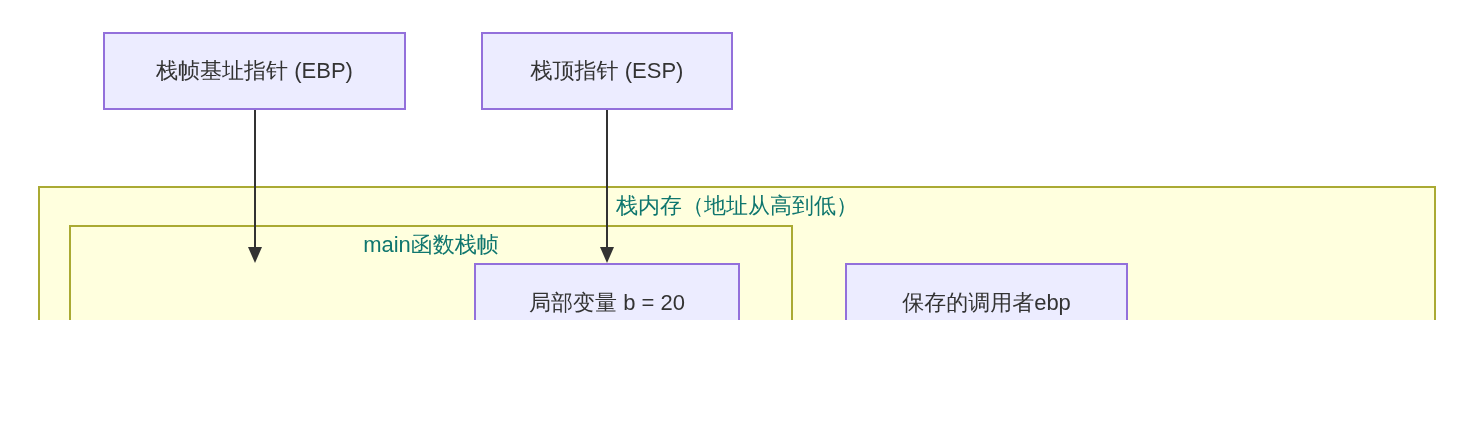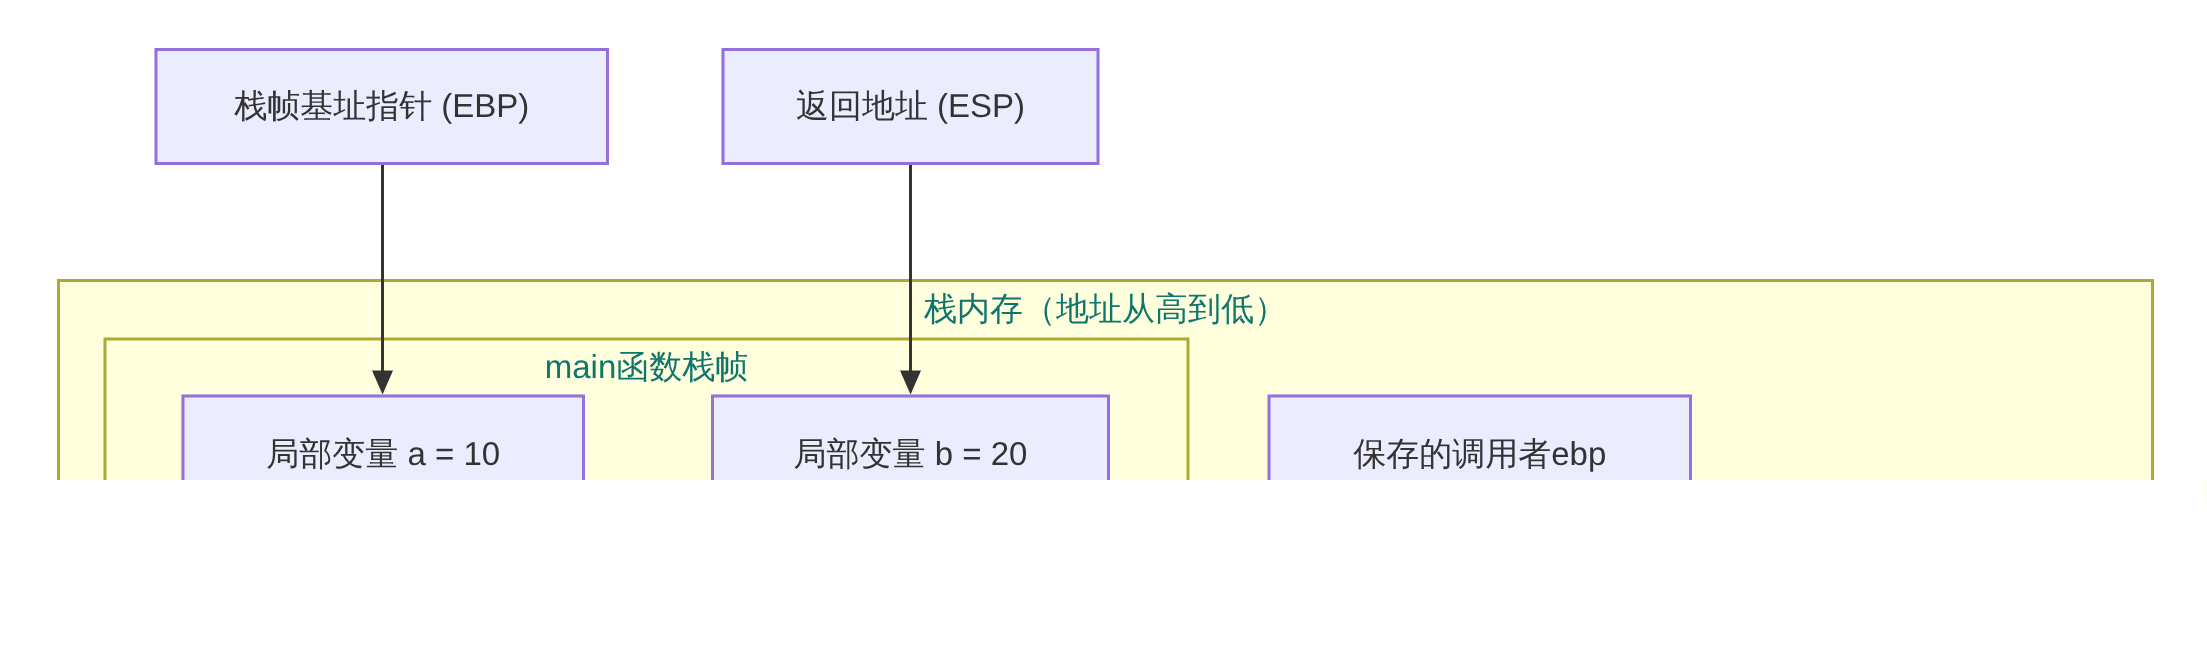--- a/index.html
+++ b/index.html
@@ -73,32 +73,29 @@
 </style>
 </head>
 <body>
 
 <div id="canvas">
 
   <div class="node node-ebp">
     <span>栈帧基址指针 (EBP)</span>
   </div>
   <div class="node node-esp">
-    <span>返回地址 (ESP)</span>
+    <span>栈顶指针 (ESP)</span>
   </div>
 
   <div class="cluster cluster-outer">
     <span class="cluster-label">栈内存（地址从高到低）</span>
 
     <div class="cluster cluster-inner">
       <span class="cluster-label">main函数栈帧</span>
 
-      <div class="node node-var-a">
-        <span>局部变量 a = 10</span>
-      </div>
       <div class="node node-var-b">
         <span>局部变量 b = 20</span>
       </div>
     </div>
 
     <div class="node node-saved-ebp">
       <span>保存的调用者ebp</span>
     </div>
   </div>
 

